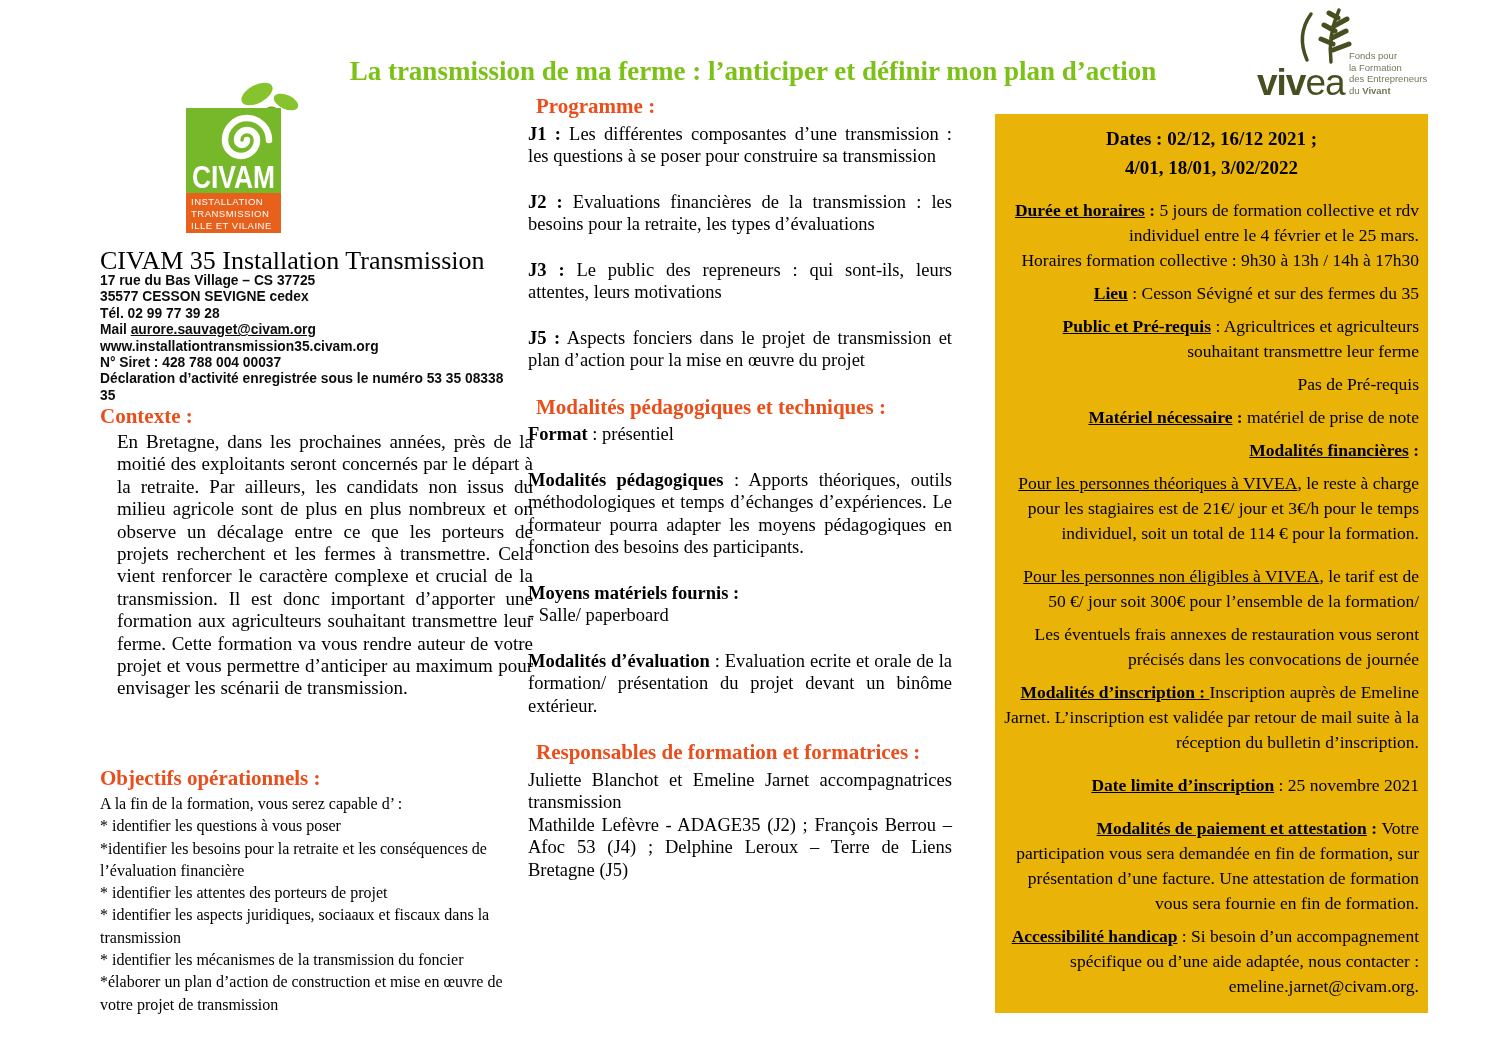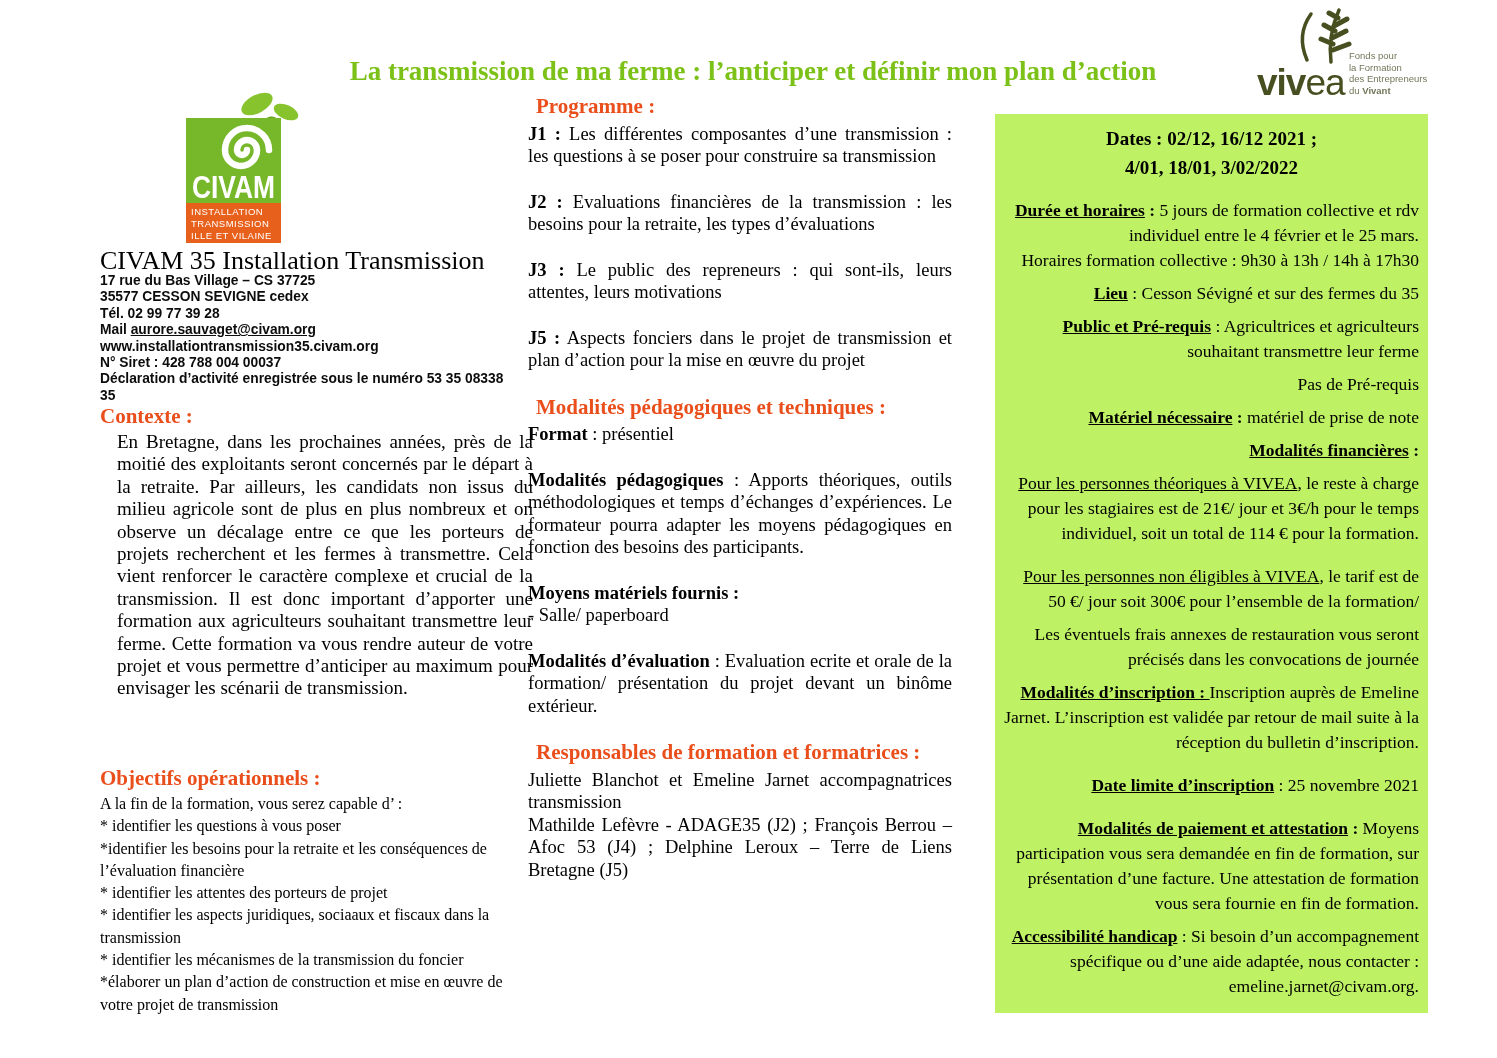--- a/index.html
+++ b/index.html
@@ -2,21 +2,21 @@
 <html><head>
 <meta charset="utf-8">
 <style>
   html,body{margin:0;padding:0;background:#fff;}
   .page{position:relative;width:1497px;height:1058px;background:#ffffff;overflow:hidden;
         font-family:"Liberation Serif",serif;color:#000;}
   
   .doc-title{position:absolute;left:318px;top:56px;width:870px;text-align:center;
              font-size:27px;font-weight:bold;color:#7cc117;}
   
-  .civam-logo{position:absolute;left:183px;top:88px;width:132px;height:162px;}
+  .civam-logo{position:absolute;left:183px;top:78px;width:132px;height:162px;}
   
   .vivea-logo{position:absolute;left:1253px;top:4px;width:180px;height:100px;font-family:"Liberation Sans",sans-serif;}
   .vivea-branch{position:absolute;left:38px;top:2px;}
   .vivea-word{position:absolute;left:4px;top:32px;font-size:37px;line-height:1;color:#474f21;letter-spacing:-1px;margin-top:28px;}
   .vivea-word .b{font-weight:800;}
   .vivea-tagline{position:absolute;left:96px;top:46px;font-size:9.5px;line-height:11.5px;color:#73775a;}
   .vivea-tagline .b{font-weight:bold;}
   
   .org-name{position:absolute;left:100px;top:246px;font-size:26px;}
   .address{position:absolute;left:100px;top:273px;width:420px;font-family:"Liberation Sans",sans-serif;
@@ -29,21 +29,21 @@
   .objectifs-body{position:absolute;left:100px;top:793px;width:418px;font-size:16px;line-height:22.3px;}
   
   .midcol{position:absolute;left:528px;top:95px;width:424px;font-size:18.5px;line-height:22.5px;}
   .midcol .sec-head{margin:0 0 5px 8px;}
   .midcol .sec-head.later{margin-top:24px;}
   .midcol p{margin:0 0 23px 0;}
   .midcol p.tight{margin:0;}
   .just{text-align:justify;}
   .b{font-weight:bold;}
   
-  .infobox{position:absolute;left:995px;top:114px;width:433px;background:#bef264;box-sizing:border-box;
+  .infobox{position:absolute;left:995px;top:114px;width:433px;background:#eab308;box-sizing:border-box;
            padding:8px 9px 14px 9px;font-size:17.5px;line-height:25px;}
   .infobox .dates{text-align:center;font-weight:bold;font-size:19px;margin:4px 0 0 0;}
   .infobox .dates.second{}
   .infobox .entry{margin:8px 0 0 0;text-align:right;}
   .infobox .entry.mt-lg{margin-top:18px;}
   .lead{font-weight:bold;text-decoration:underline;}
   .ulead{text-decoration:underline;}
 </style>
 </head>
 <body>
@@ -158,18 +158,18 @@
     <p class="entry"><span class="ulead">Pour les personnes théoriques à VIVEA</span><span>, le reste à charge pour les stagiaires est de 21€/ jour et 3€/h pour le temps individuel, soit un total de 114 € pour la formation.</span></p>
 
     <p class="entry mt-lg"><span class="ulead">Pour les personnes non éligibles à VIVEA</span><span>,  le tarif est de 50 €/ jour soit 300€ pour l’ensemble de la formation/</span></p>
 
     <p class="entry">Les éventuels frais annexes de restauration vous seront précisés dans les convocations de journée</p>
 
     <p class="entry"><span class="lead">Modalités d’inscription : </span><span>Inscription auprès de Emeline Jarnet. L’inscription est validée par retour de mail suite à la réception du bulletin d’inscription.</span></p>
 
     <p class="entry mt-lg"><span class="lead">Date limite d’inscription</span><span> : </span><span>25 novembre 2021</span></p>
 
-    <p class="entry mt-lg"><span class="lead">Modalités de paiement et attestation</span><span class="b"> : </span><span>Moyens participation vous sera demandée en fin de formation, sur présentation d’une facture. Une attestation de formation vous sera fournie en fin de formation.</span></p>
+    <p class="entry mt-lg"><span class="lead">Modalités de paiement et attestation</span><span class="b"> : </span><span>Votre participation vous sera demandée en fin de formation, sur présentation d’une facture. Une attestation de formation vous sera fournie en fin de formation.</span></p>
 
     <p class="entry"><span class="lead">Accessibilité handicap</span><span> : </span><span>Si besoin d’un accompagnement spécifique ou d’une aide adaptée, nous contacter : emeline.jarnet@civam.org.</span></p>
   </div>
 
 </div>
 
 </body></html>

